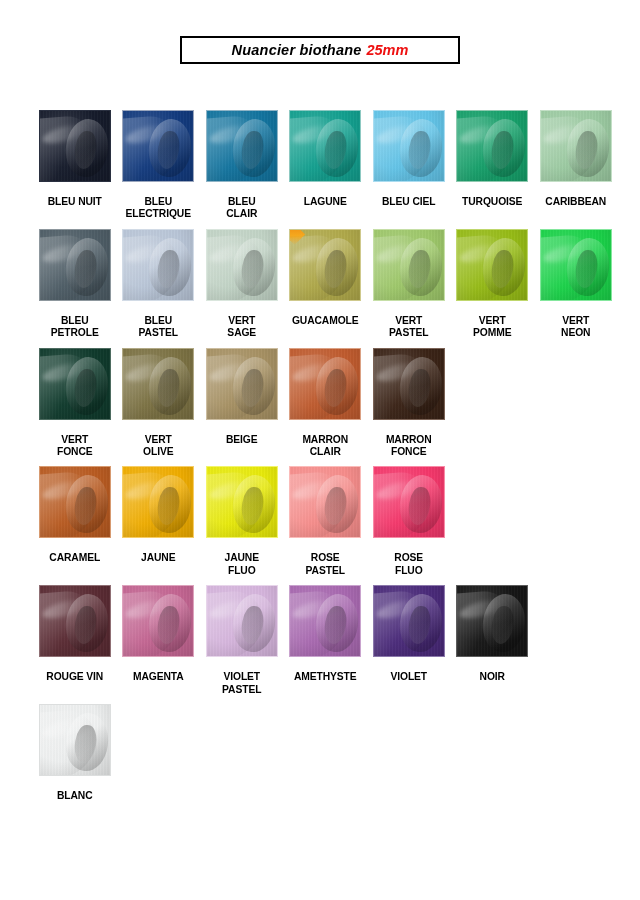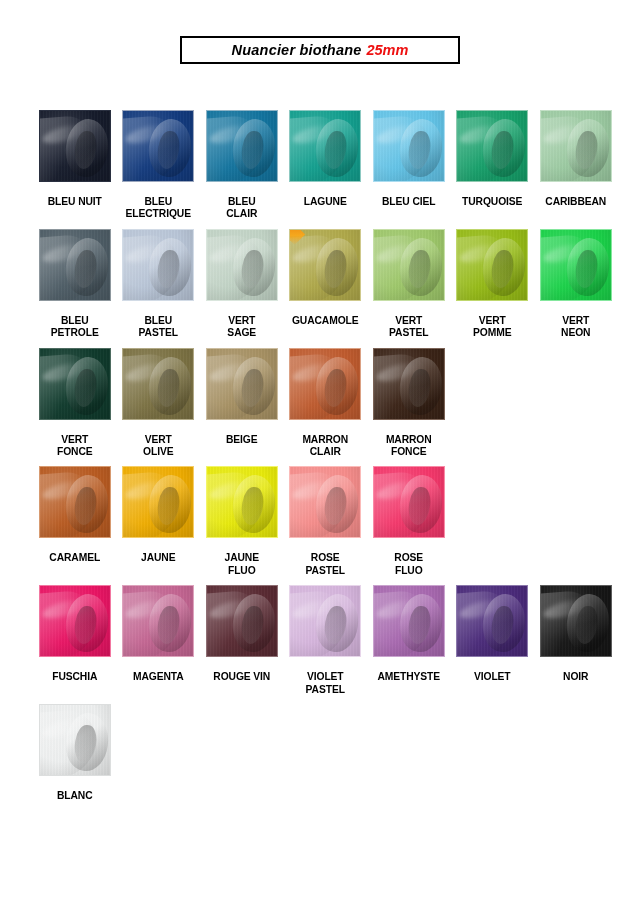--- a/index.html
+++ b/index.html
@@ -509,54 +509,42 @@
           <div class="loop-hole"></div>
           <div class="highlight"></div>
           <div class="vignette"></div>
         </div>
         <div class="label">ROSE
 FLUO</div>
       </div>
     </div>
     <div class="row">
       <div class="cell">
-        <div class="swatch" style="border: 1px solid rgb(242, 119, 161);">
-          <div class="bg" style="background: rgb(234, 20, 100);"></div>
-          <div class="stria"></div>
-          <div class="strap"></div>
-          <div class="loop-outer"></div>
-          <div class="loop-hole"></div>
-          <div class="highlight"></div>
-          <div class="vignette"></div>
-        </div>
-        <div class="label">FUSCHIA</div>
+        <div class="swatch" style="border: 1px solid rgb(143, 111, 116);">
+          <div class="bg" style="background: rgb(90, 43, 51);"></div>
+          <div class="stria"></div>
+          <div class="strap"></div>
+          <div class="loop-outer"></div>
+          <div class="loop-hole"></div>
+          <div class="highlight"></div>
+          <div class="vignette"></div>
+        </div>
+        <div class="label">ROUGE VIN</div>
       </div>
       <div class="cell">
         <div class="swatch" style="border: 1px solid rgb(221, 163, 188);">
           <div class="bg" style="background: rgb(196, 101, 146);"></div>
           <div class="stria"></div>
           <div class="strap"></div>
           <div class="loop-outer"></div>
           <div class="loop-hole"></div>
           <div class="highlight"></div>
           <div class="vignette"></div>
         </div>
         <div class="label">MAGENTA</div>
-      </div>
-      <div class="cell">
-        <div class="swatch" style="border: 1px solid rgb(143, 111, 116);">
-          <div class="bg" style="background: rgb(90, 43, 51);"></div>
-          <div class="stria"></div>
-          <div class="strap"></div>
-          <div class="loop-outer"></div>
-          <div class="loop-hole"></div>
-          <div class="highlight"></div>
-          <div class="vignette"></div>
-        </div>
-        <div class="label">ROUGE VIN</div>
       </div>
       <div class="cell">
         <div class="swatch" style="border: 1px solid rgb(231, 213, 234);">
           <div class="bg" style="background: rgb(214, 181, 221);"></div>
           <div class="stria"></div>
           <div class="strap"></div>
           <div class="loop-outer"></div>
           <div class="loop-hole"></div>
           <div class="highlight"></div>
           <div class="vignette"></div>

